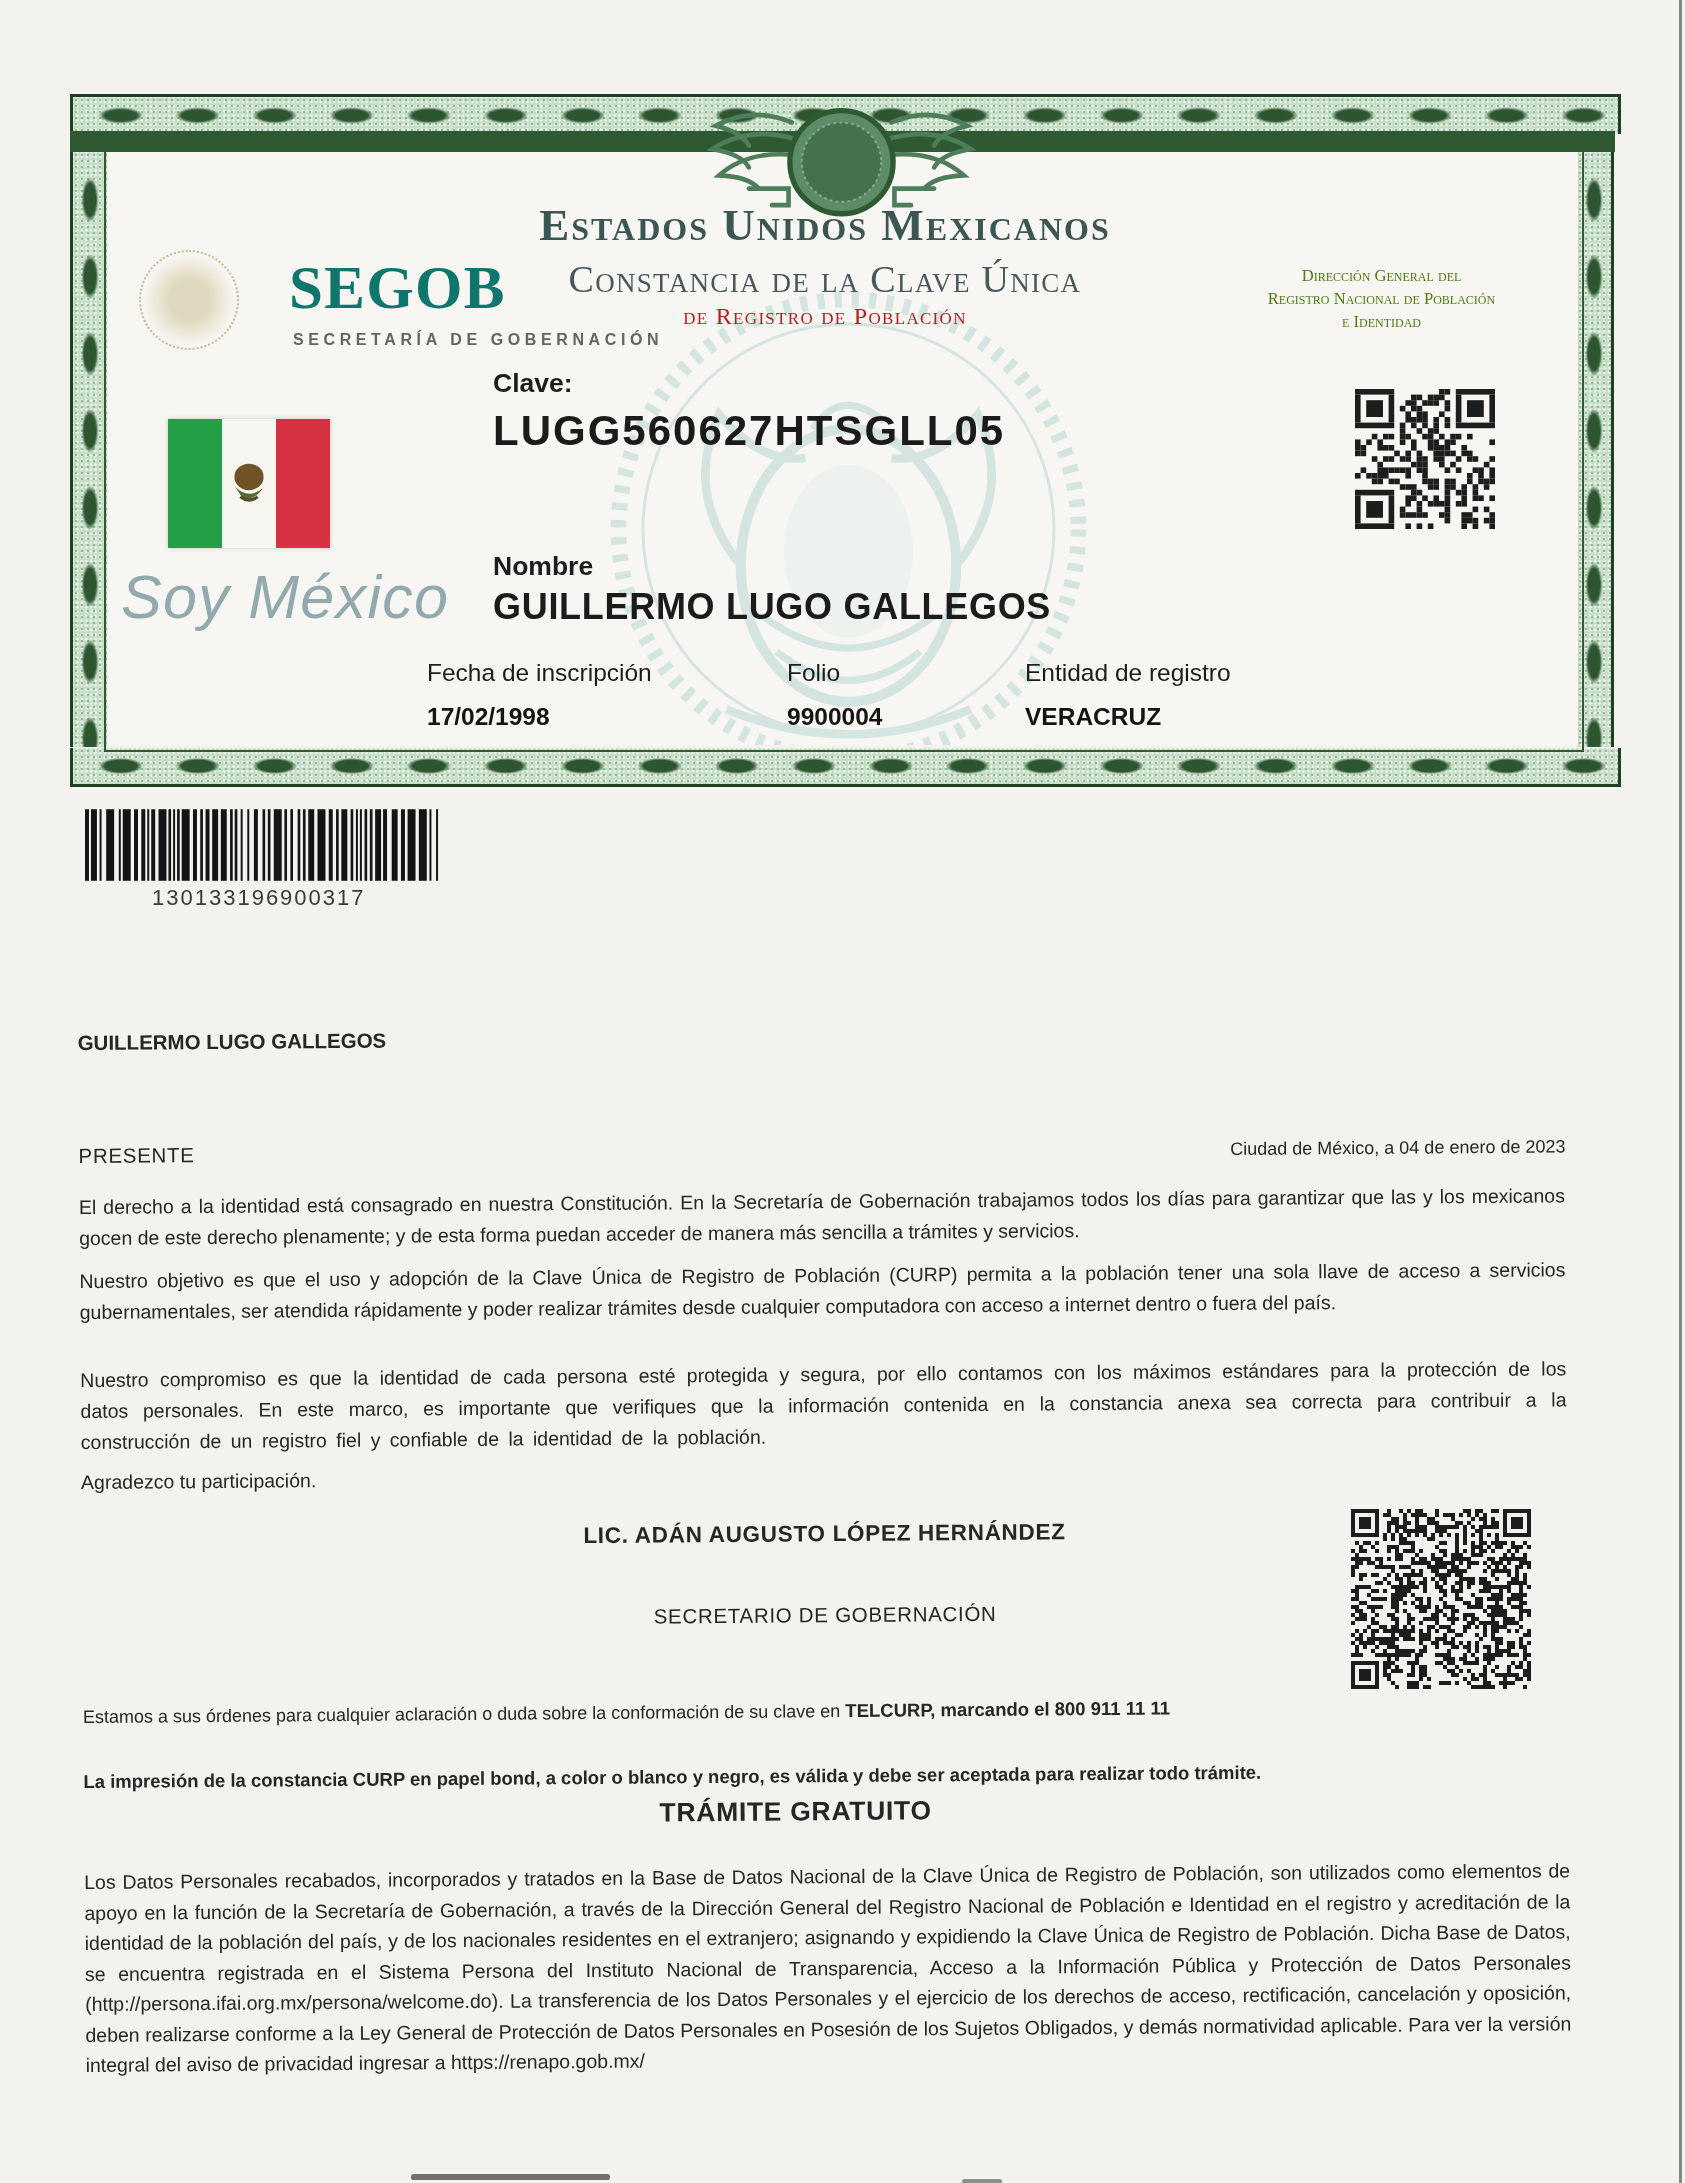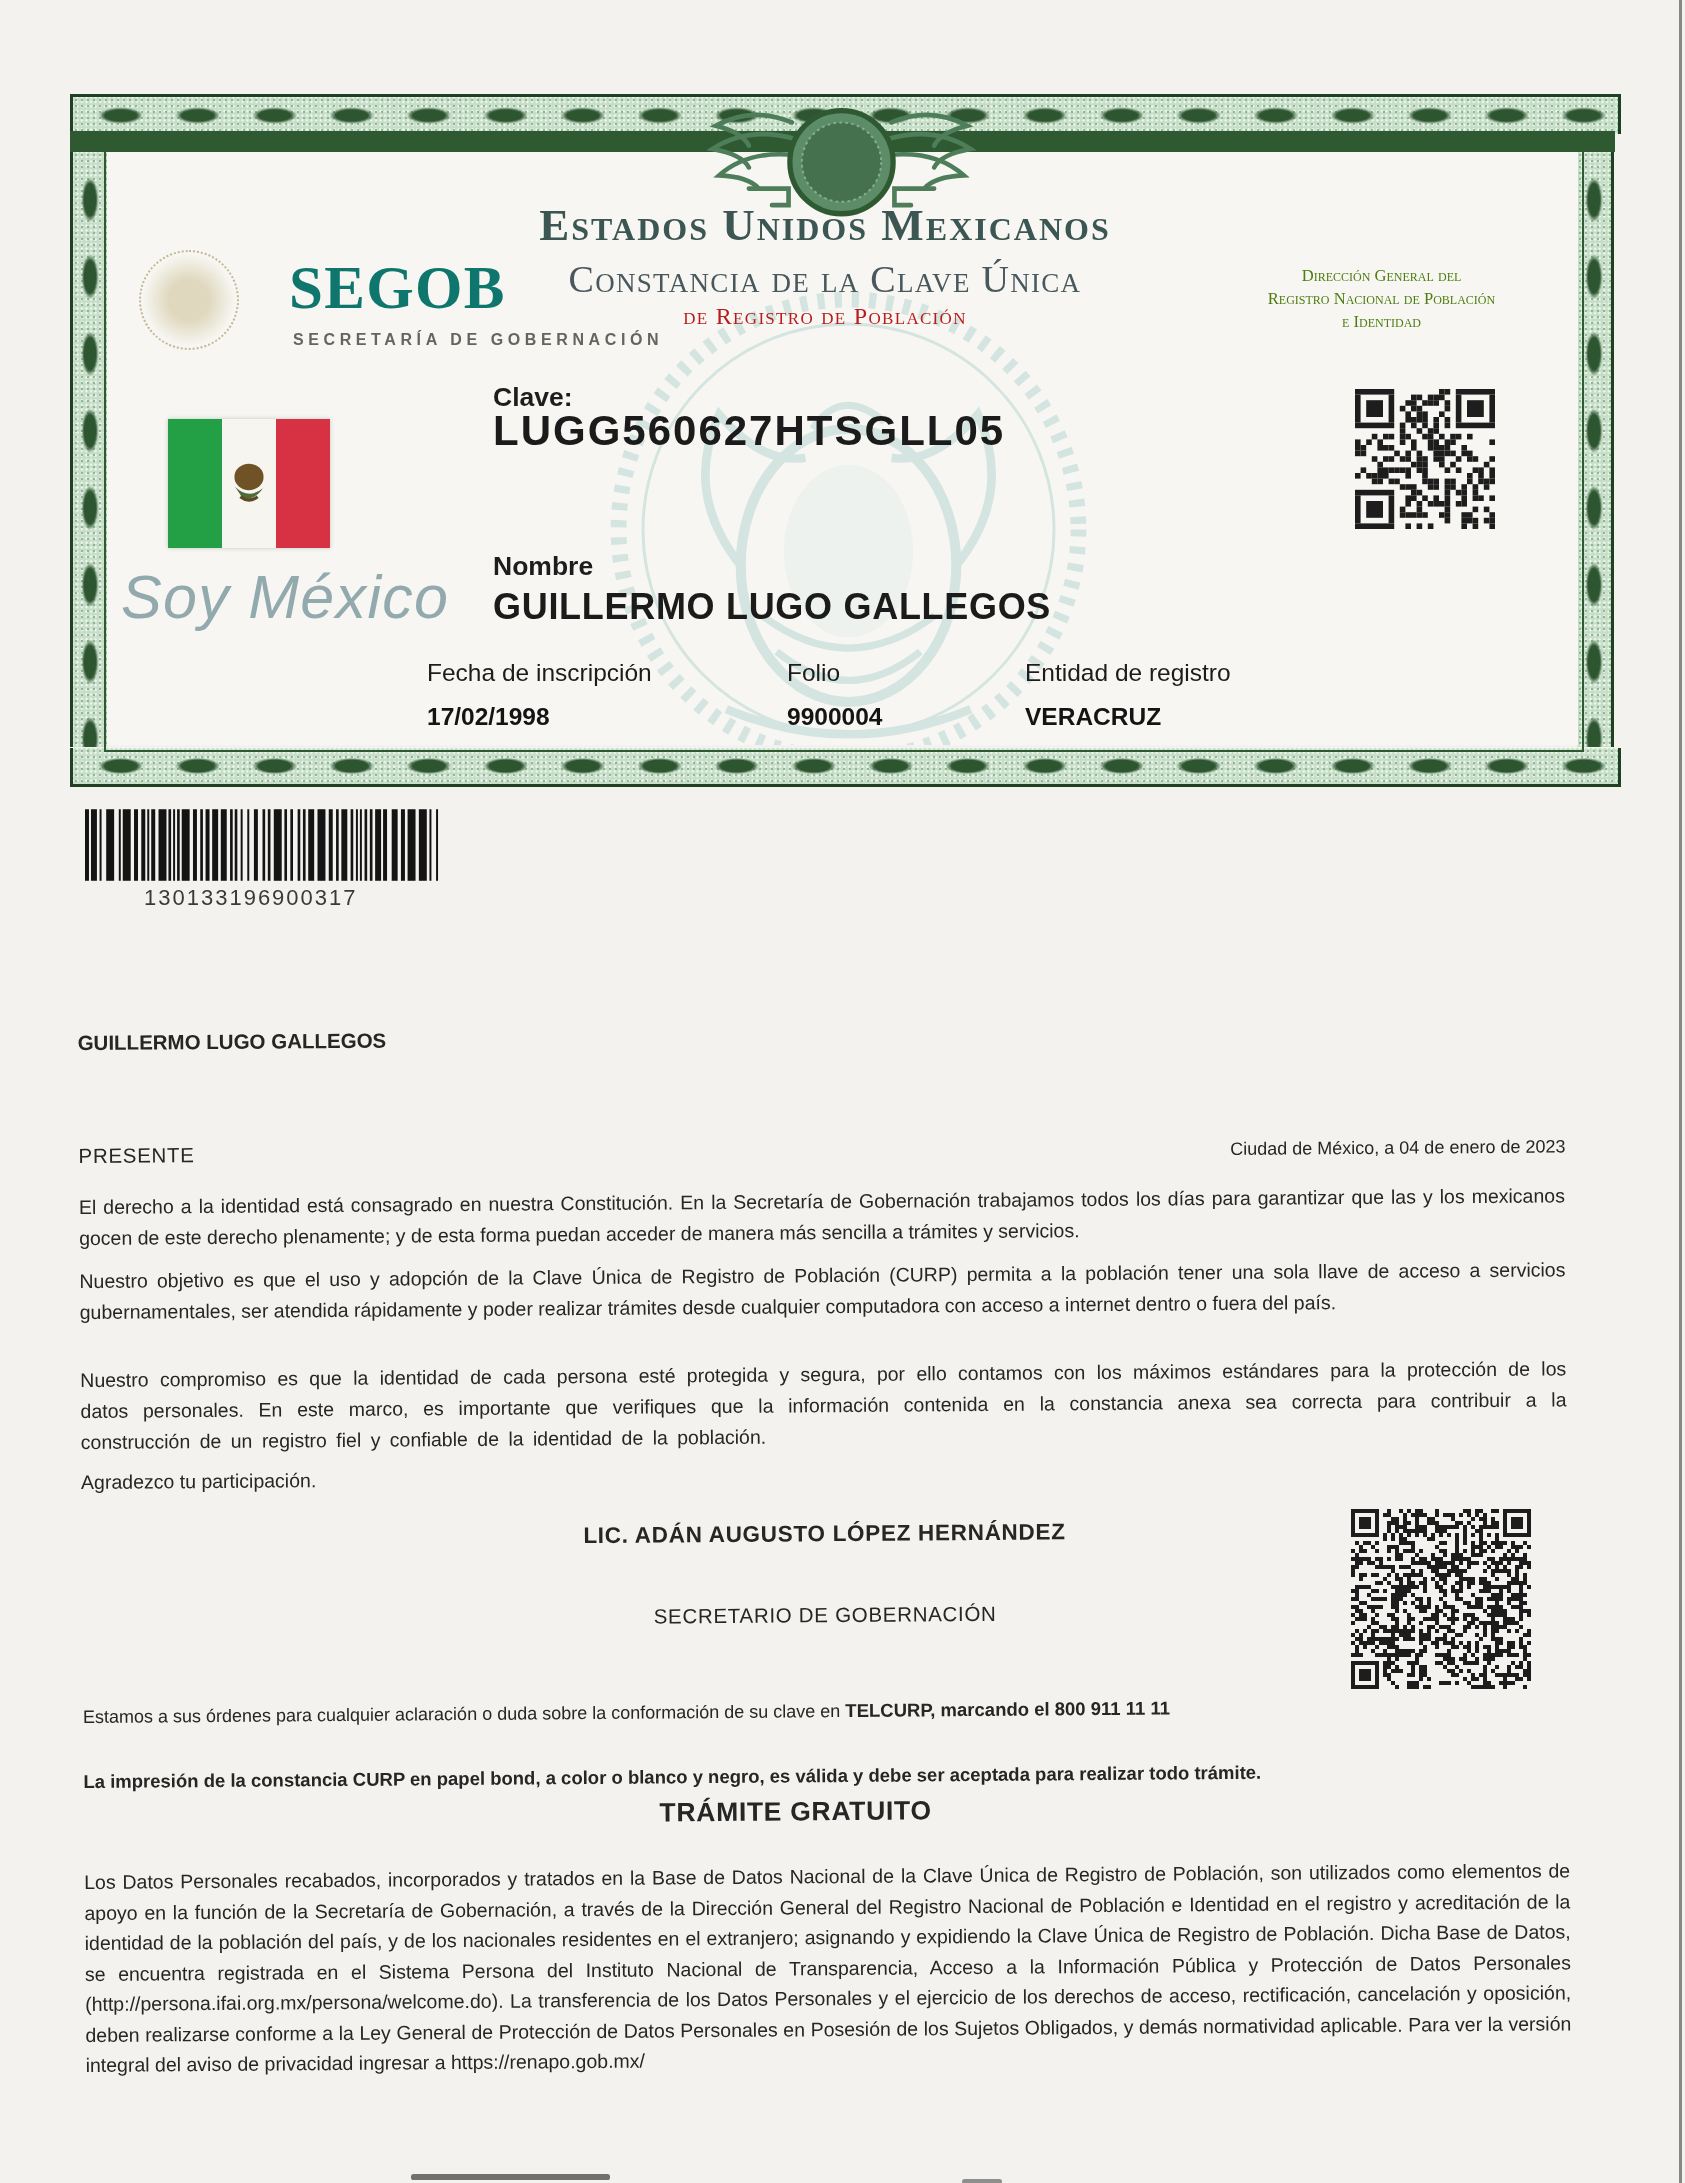--- a/index.html
+++ b/index.html
@@ -31,34 +31,34 @@
       font-variant:small-caps;font-weight:500;font-size:38px;letter-spacing:1.3px;color:#49585d;}
   .cert-sub2{left:411px;top:303px;width:828px;text-align:center;
       font-variant:small-caps;font-weight:500;font-size:24px;letter-spacing:1.3px;color:#b91c1c;}
   .direccion{left:1216px;top:264px;width:331px;text-align:center;
       font-variant:small-caps;font-size:16.6px;line-height:23px;color:#4d7c0f;font-weight:500;}
   .segob-wordmark{left:289px;top:253px;font-weight:700;font-size:61px;letter-spacing:1.3px;color:#0f766e;}
   .segob-sub{left:293px;top:331px;font-size:16px;letter-spacing:4.6px;color:#62665f;font-weight:600;}
   .segob-seal{left:139px;top:250px;width:96px;height:96px;border-radius:50%;
       border:2.6px dotted #b3a478;opacity:.75;
       background:radial-gradient(circle,#d8cfae 0 30%,rgba(216,207,174,0) 68%);}
-  .clave-label{left:493px;top:368px;font-weight:700;font-size:26.5px;color:#1d1d1d;margin-top:14px;}
+  .clave-label{left:493px;top:368px;font-weight:700;font-size:26.5px;color:#1d1d1d;}
   .clave-value{left:493px;top:407px;font-weight:700;font-size:42px;letter-spacing:2px;color:#1b1b1b;}
   .nombre-label{left:493px;top:551px;font-weight:700;font-size:26.5px;color:#1d1d1d;}
   .nombre-value{left:493px;top:586px;font-weight:700;font-size:36px;letter-spacing:0.7px;color:#1b1b1b;}
   .flag{left:168px;top:419px;width:162px;height:129px;display:flex;box-shadow:0 0 4px rgba(120,150,130,.45);}
   .flag>div{flex:1;}
   .soy-mexico{left:121px;top:562px;font-style:italic;font-size:61px;color:#92a9ad;letter-spacing:1.3px;}
   .field-label{font-size:24.5px;color:#1c1c1c;}
   .field-value{font-size:24.5px;font-weight:700;color:#141414;}
   .watermark{opacity:.55;}
 
   
   .barcode{left:85px;top:809px;}
-  .barcode-num{left:144px;top:885px;font-size:22px;letter-spacing:2px;color:#3a3a3a;}
+  .barcode-num{left:152px;top:885px;font-size:22px;letter-spacing:2px;color:#3a3a3a;}
 
   
   .letter{left:0;top:0;width:1685px;height:2183px;transform:rotate(-0.45deg);}
   .letter p{margin:0;}
   .recipient{left:78px;top:1025px;font-weight:700;font-size:20.5px;}
   .presente{left:78px;top:1138px;font-size:20.5px;letter-spacing:0.7px;}
   .dateline{left:795px;top:1142px;width:770px;text-align:right;font-size:18px;}
   .para{left:78px;width:1486px;font-size:19.5px;line-height:31px;text-align:justify;}
   .p1{top:1186px;}
   .p2{top:1260px;}

